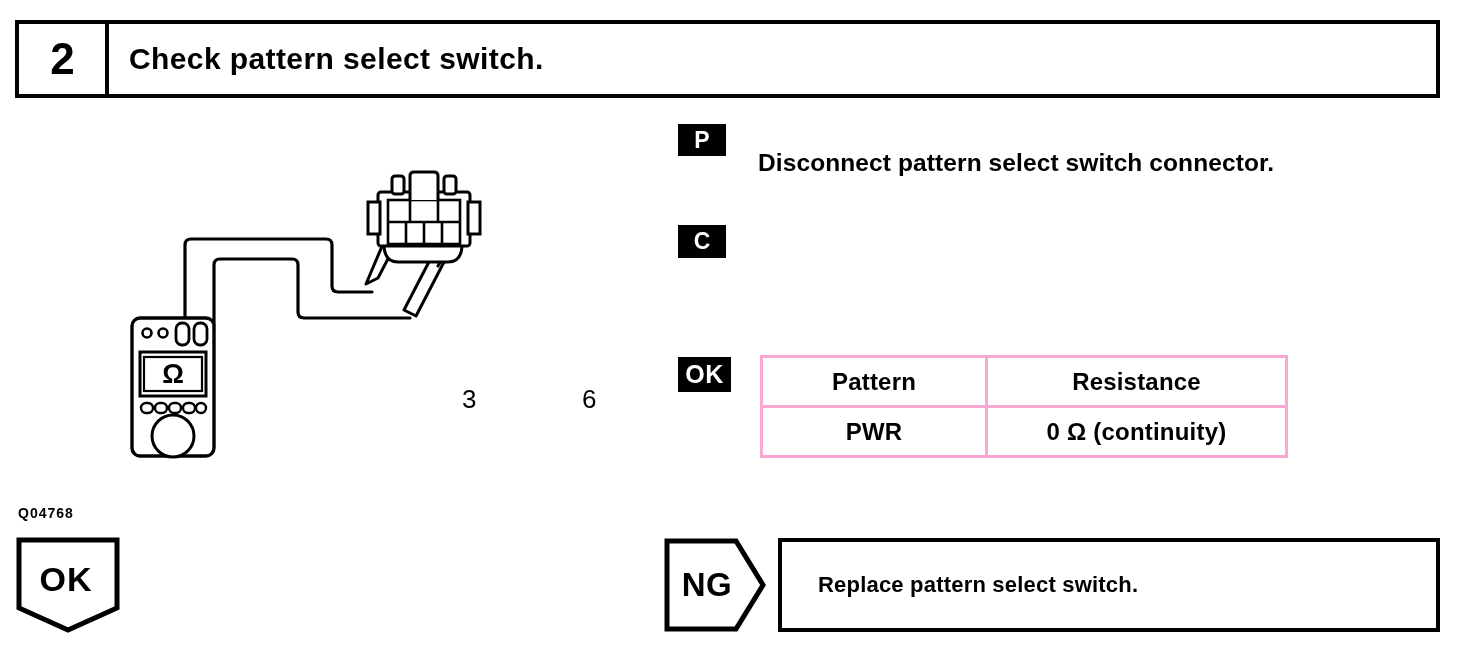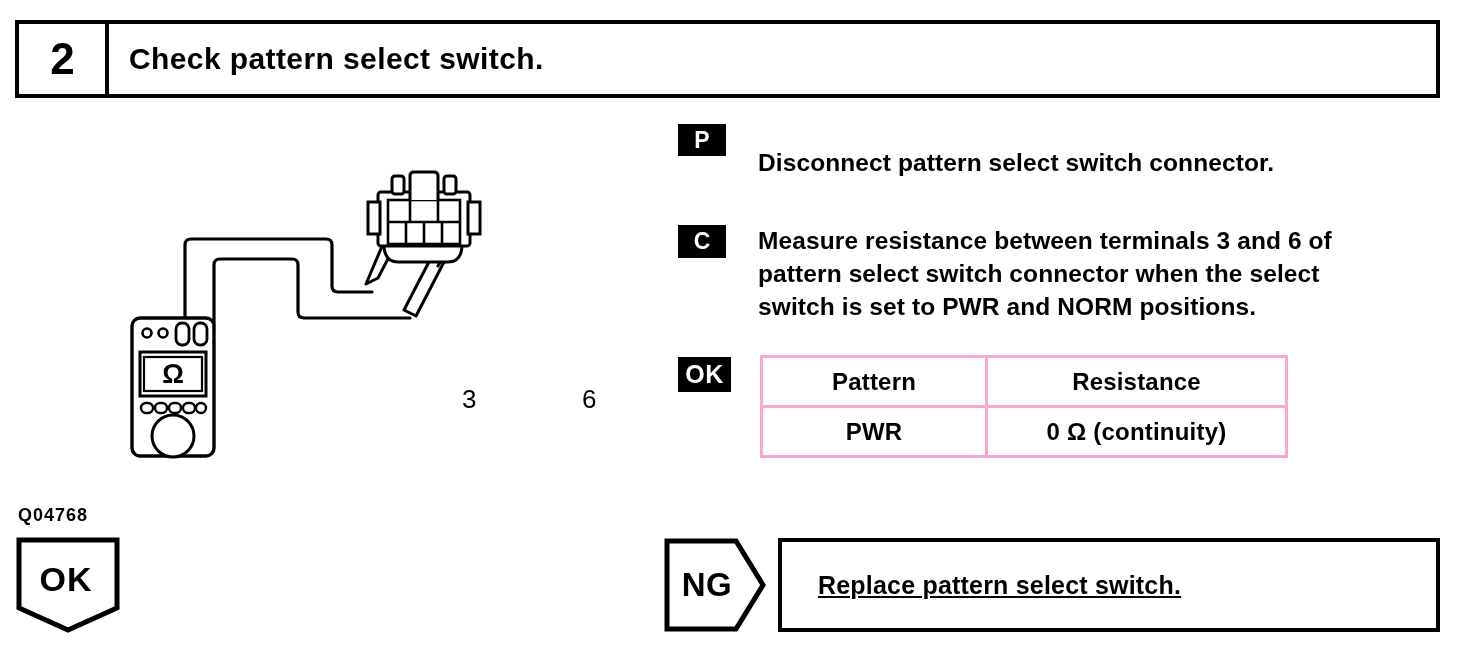--- a/index.html
+++ b/index.html
@@ -134,21 +134,21 @@
     padding: 0;
   }
   .result-table col.c1 { width: 225px; }
   .result-table col.c2 { width: 300px; }
 
   
   .figure-code {
     position: absolute;
     left: 18px;
     top: 505px;
-    font-size: 18px;
+    font-size: 14px;
     font-weight: bold;
     letter-spacing: 1px;
   }
 
   
   .ok-shield {
     position: absolute;
     left: 16px;
     top: 536px;
     width: 106px;
@@ -189,24 +189,23 @@
     top: 538px;
     width: 662px;
     height: 94px;
     border: 4px solid #000;
     box-sizing: border-box;
     display: flex;
     align-items: center;
     padding-left: 36px;
   }
   .ng-box .text {
-    font-size: 25px;
+    font-size: 22px;
     font-weight: bold;
     letter-spacing: 0.2px;
-    text-decoration: underline;
   }
 
   
   .illustration {
     position: absolute;
     left: 110px;
     top: 160px;
     width: 420px;
     height: 320px;
   }
@@ -304,25 +303,20 @@
     </svg>
 
     <span class="terminal-num n3">3</span>
     <span class="terminal-num n6">6</span>
   </div>
 
   <div class="badge badge-p">P</div>
   <div class="instruction instruction-p">Disconnect pattern select switch connector.</div>
 
   <div class="badge badge-c">C</div>
-  <div class="instruction instruction-c">
-    <span class="line">Measure resistance between terminals 3 and 6 of</span>
-    <span class="line">pattern select switch connector when the select</span>
-    <span class="line">switch is set to PWR and NORM positions.</span>
-  </div>
 
   <div class="badge badge-ok">OK</div>
   <table class="result-table">
     <colgroup>
         <col class="c1">
         <col class="c2">
       </colgroup>
     <tbody>
       <tr>
         <td>Pattern</td>

